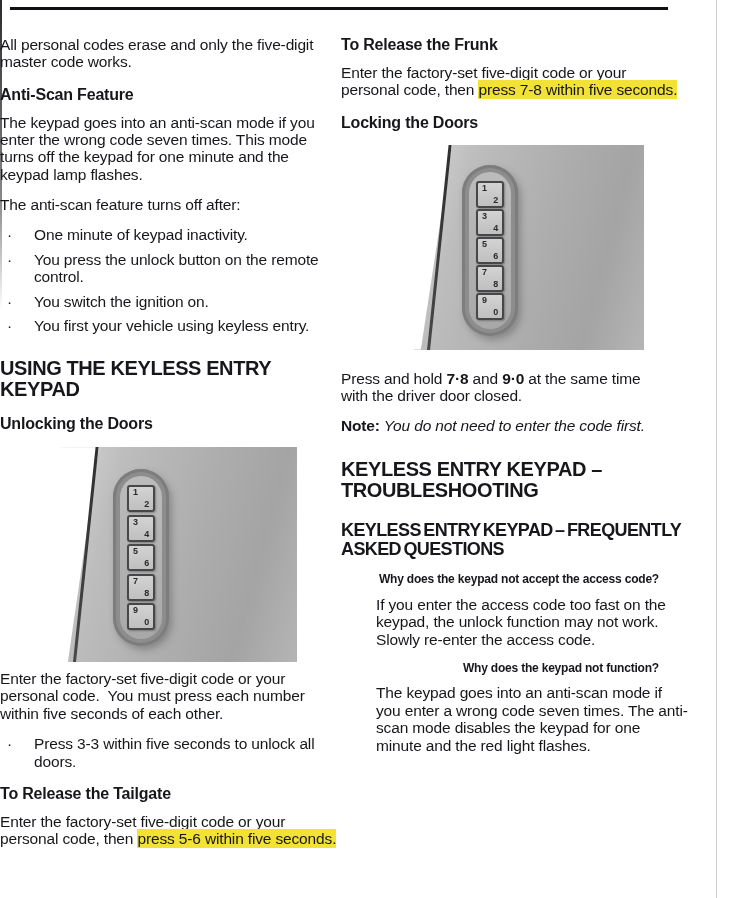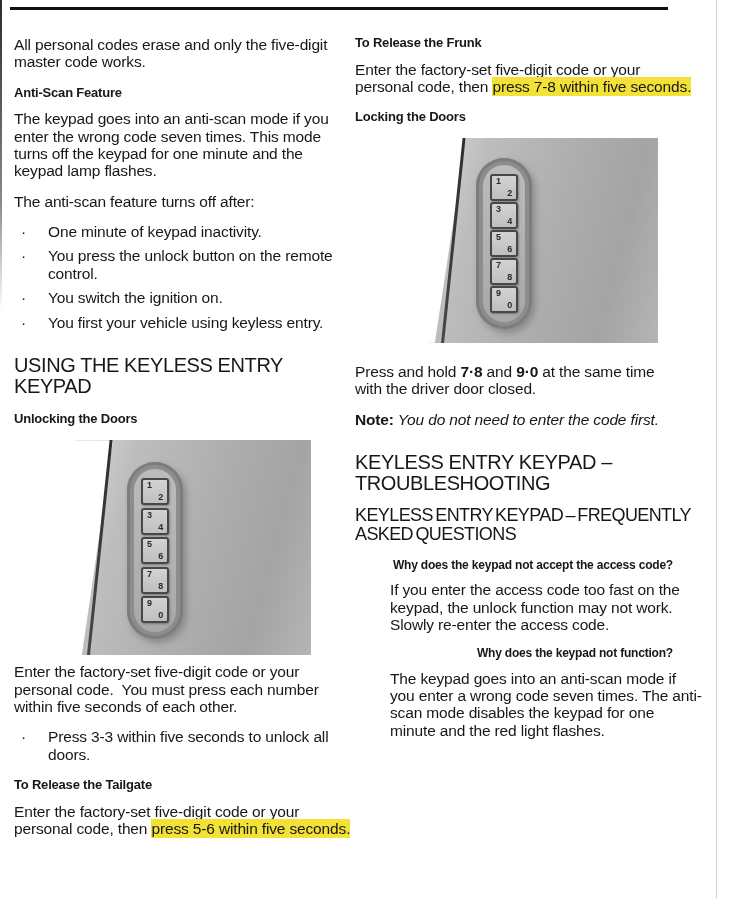--- a/index.html
+++ b/index.html
@@ -6,29 +6,29 @@
   .page {
     position:relative; width:731px; height:898px; background:#ffffff;
     font-family:"Liberation Sans", sans-serif; color:#17171b; overflow:hidden;
   }
   
   .top-rule { position:absolute; top:7px; left:10px; width:658px; height:3px; background:#101014; }
   .left-edge-artifact { position:absolute; top:0; left:0; width:2px; height:310px;
     background:linear-gradient(#2a2a2e, #8a8a8e 65%, rgba(160,160,160,0)); }
   .right-edge-line { position:absolute; top:0; left:716px; width:1px; height:898px; background:#cfcfd2; }
 
-  .columns { position:absolute; top:36px; left:14px; display:flex; }
+  .columns { position:absolute; top:36px; left:0; display:flex; }
   .col { line-height:1.12; font-size:15.5px; letter-spacing:-0.15px; }
   .col-left  { width:341px; }
   .col-right { width:347px; }
 
   p { margin:0 0 13px 0; }
-  .subhead { font-size:13px; font-weight:bold; letter-spacing:-0.2px; margin:15px 0 10px 0; }
-  .bighead { font-size:20px; font-weight:normal; letter-spacing:-0.4px; line-height:1.05; margin:24px 0 10px 0; }
-  .bighead-condensed { font-size:18px; font-weight:normal; letter-spacing:-0.6px; word-spacing:-2px; line-height:1.08; margin:12px 0 12px 0; }
+  .subhead { font-size:16px; font-weight:bold; letter-spacing:-0.2px; margin:15px 0 10px 0; }
+  .bighead { font-size:20px; font-weight:bold; letter-spacing:-0.4px; line-height:1.05; margin:24px 0 10px 0; }
+  .bighead-condensed { font-size:18px; font-weight:bold; letter-spacing:-0.6px; word-spacing:-2px; line-height:1.08; margin:20px 0 12px 0; }
   .q { font-size:12px; font-weight:bold; letter-spacing:-0.2px; line-height:1.12; margin:14px 0 9px 0; max-width:318px;text-align:right; }
   .answer { padding-left:35px; margin-bottom:12px; }
 
   .bullet { display:flex; margin:0 0 7px 0; }
   .bullet .dot { width:34px; flex:0 0 34px; padding-left:7px; box-sizing:border-box; color:#17171b; }
   .bullet .btxt { flex:1; }
 
   .hl { background:var(--hl,#f2e235); padding:1px 0; box-decoration-break:clone; -webkit-box-decoration-break:clone; }
   .note-label { font-weight:bold; }
   .note-text { font-style:italic; }

